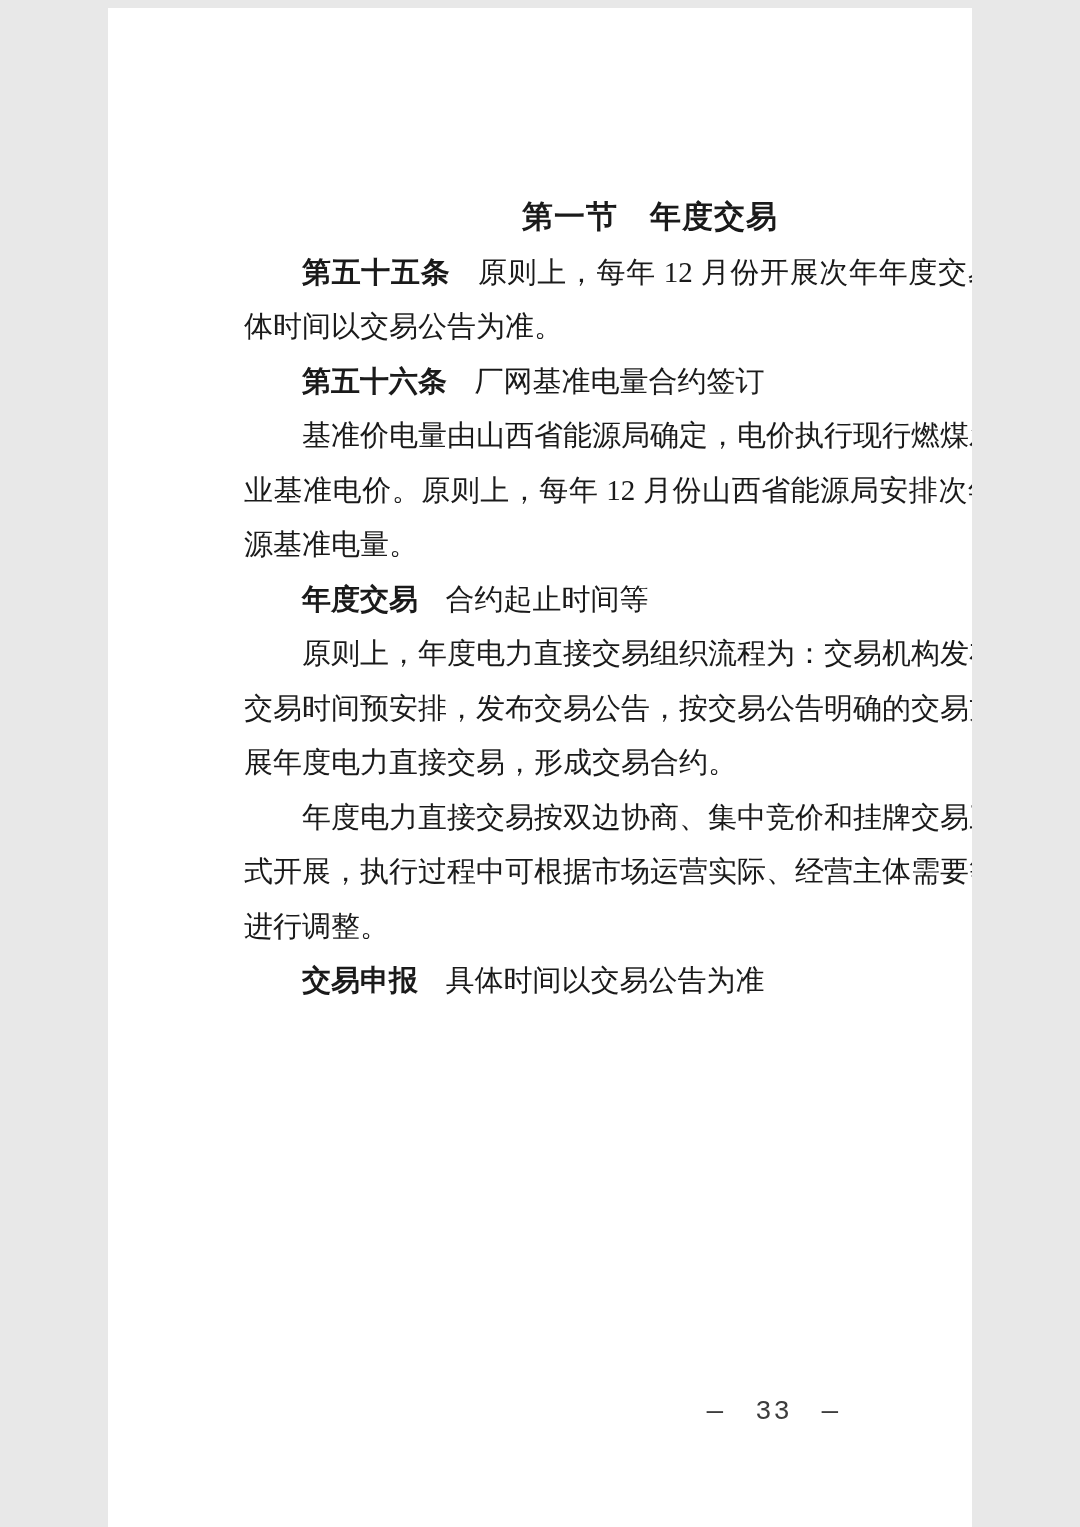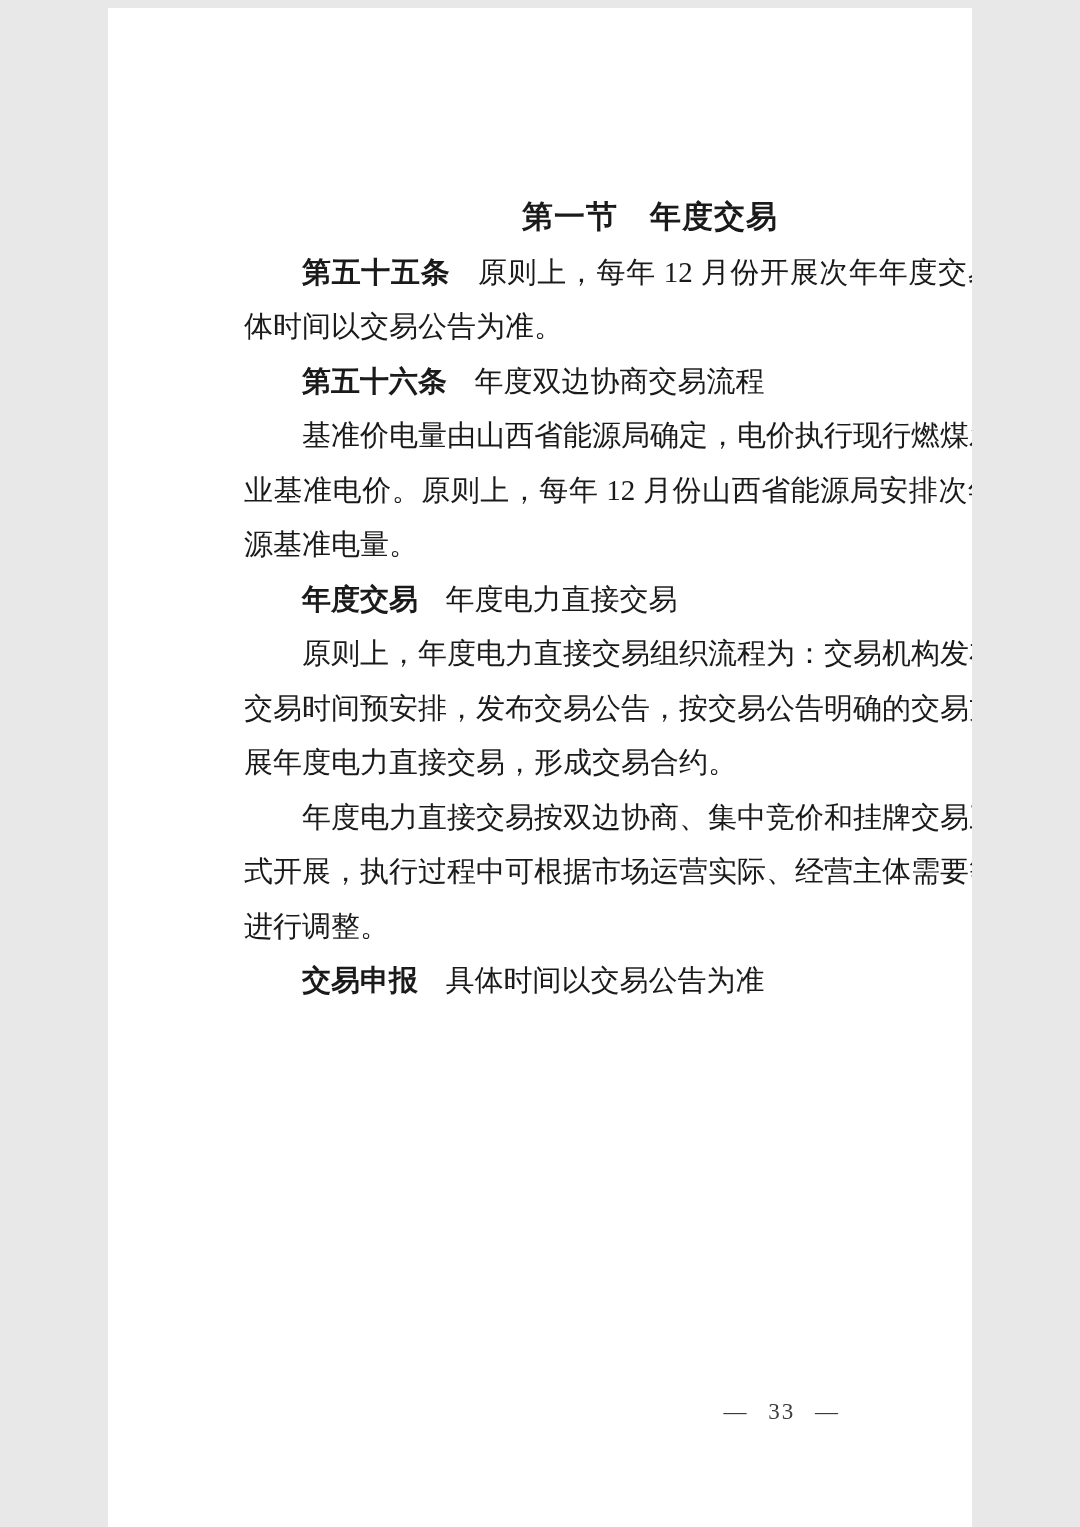--- a/index.html
+++ b/index.html
@@ -46,44 +46,45 @@
     font-weight: 700;
     font-style: normal;
   }
   p.para .art:not(:empty) {
     margin-right: 0.95em;
   }
   .page-number {
     position: absolute;
     top: 1388px;
     right: 132px;
-    font-size: 23px;
+    font-size: 27px;
     line-height: 32px;
     color: #3d3d3d;
     letter-spacing: 2px;
     word-spacing: 12px;
     white-space: nowrap;
+    font-family: Liberation Mono, monospace;
   }
 </style>
 </head>
 <body>
 
 <div class="page">
 
   <div class="content">
 
     <h2 class="section-title">第一节　年度交易</h2>
 
     <p class="para"><b class="art">第五十五条</b><span>原则上，每年 12 月份开展次年年度交易，具体时间以交易公告为准。</span></p>
 
-    <p class="para"><b class="art">第五十六条</b><span>年度双边协商交易流程</span></p>
+    <p class="para"><b class="art">第五十六条</b><span>厂网基准电量合约签订</span></p>
 
     <p class="para"><b class="art"></b><span>基准价电量由山西省能源局确定，电价执行现行燃煤发电企业基准电价。原则上，每年 12 月份山西省能源局安排次年新能源基准电量。</span></p>
 
-    <p class="para"><b class="art">年度交易</b><span>年度电力直接交易</span></p>
+    <p class="para"><b class="art">年度交易</b><span>合约起止时间等</span></p>
 
     <p class="para"><b class="art"></b><span>原则上，年度电力直接交易组织流程为：交易机构发布年度交易时间预安排，发布交易公告，按交易公告明确的交易方式开展年度电力直接交易，形成交易合约。</span></p>
 
     <p class="para"><b class="art"></b><span>年度电力直接交易按双边协商、集中竞价和挂牌交易三种方式开展，执行过程中可根据市场运营实际、经营主体需要等情况进行调整。</span></p>
 
     <p class="para"><b class="art">交易申报</b><span>具体时间以交易公告为准</span></p>
 
 
 
   </div>

